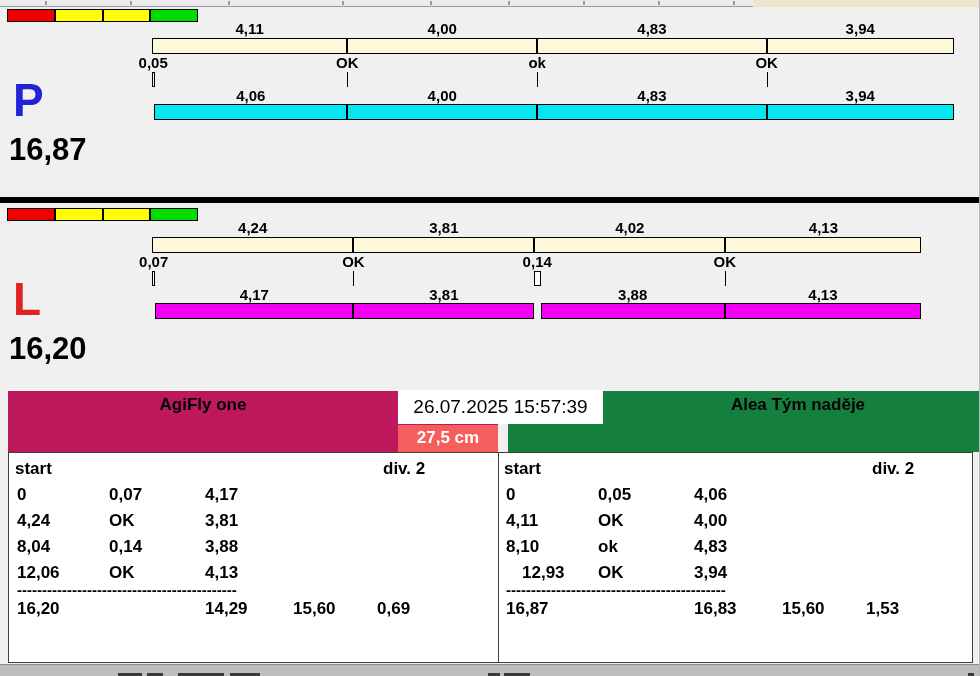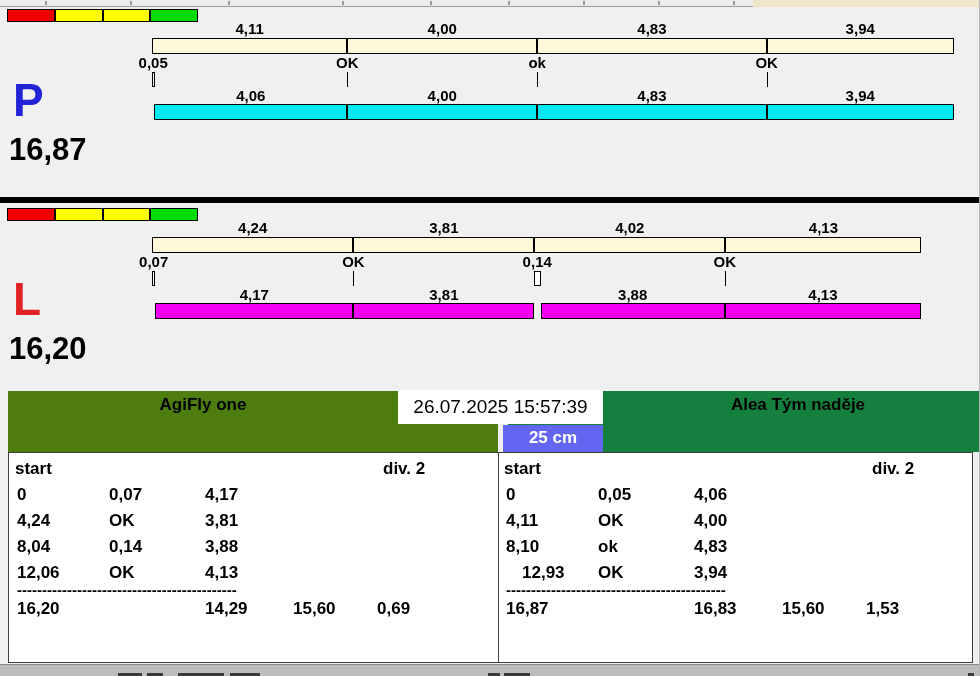--- a/index.html
+++ b/index.html
@@ -133,28 +133,28 @@
         <div class="bar-seg" style="left: 150.325px; width: 198.075px; top: 97px; background: rgb(242, 0, 242);"></div>
         <div class="seg-label" style="left: 438.887px; top: 81px;">3,81</div>
         <div class="bar-seg" style="left: 348.4px; width: 180.975px; top: 97px; background: rgb(242, 0, 242);"></div>
         <div class="seg-label" style="left: 627.7px; top: 81px;">3,88</div>
         <div class="bar-seg" style="left: 535.55px; width: 184.3px; top: 97px; background: rgb(242, 0, 242);"></div>
         <div class="seg-label" style="left: 817.938px; top: 81px;">4,13</div>
         <div class="bar-seg" style="left: 719.85px; width: 196.175px; top: 97px; background: rgb(242, 0, 242);"></div>
       </div>
   </div>
 
-  <div class="team-box" style="left: 8px; width: 490px; background: #4d7c0f;">
+  <div class="team-box" style="left: 8px; width: 490px; background: #be185d;">
     <div class="team-name" style="left:0;width:390px;">AgiFly one</div>
   </div>
   <div class="team-box" style="left: 508px; width: 475px; background: #15803d;">
     <div class="team-name" style="left:105px;width:370px;">Alea Tým naděje</div>
   </div>
   <div class="datetime-box">26.07.2025 15:57:39</div>
-  <div class="height-label" style="left: 503px; background: rgb(98, 102, 240);">25 cm</div>
+  <div class="height-label" style="left: 398px; background: rgb(246, 93, 93);">27,5 cm</div>
 
   <div class="table-area">
     <div class="table-divider"></div>
     <div class="rtable rtable-left">
         <div class="cell" style="left: 4px; top: 4px;">start</div>
         <div class="cell" style="left: 372px; top: 4px;">div. 2</div>
         <div class="cell" style="left: 6px; top: 30px;">0</div>
         <div class="cell" style="left: 98px; top: 30px;">0,07</div>
         <div class="cell" style="left: 194px; top: 30px;">4,17</div>
         <div class="cell" style="left: 6px; top: 56px;">4,24</div>

